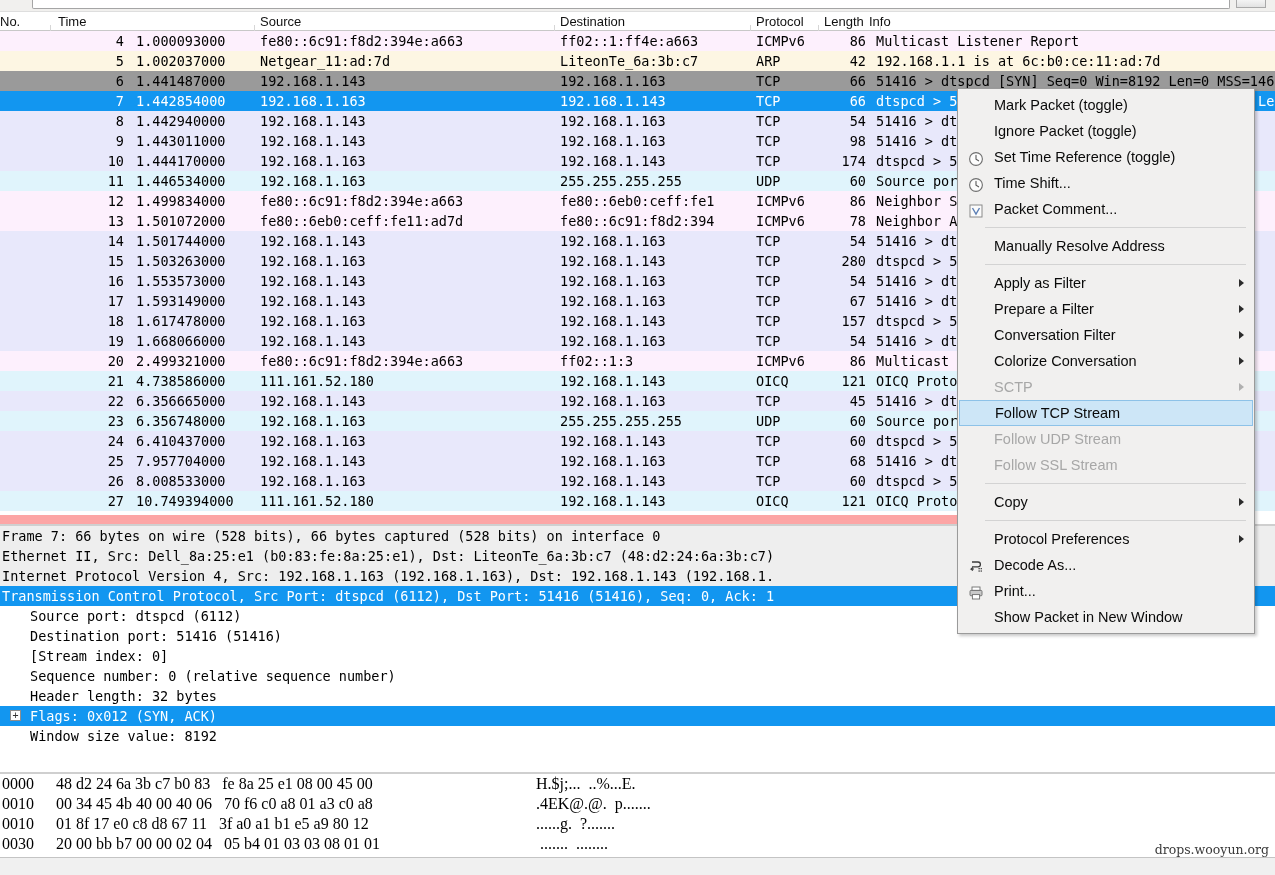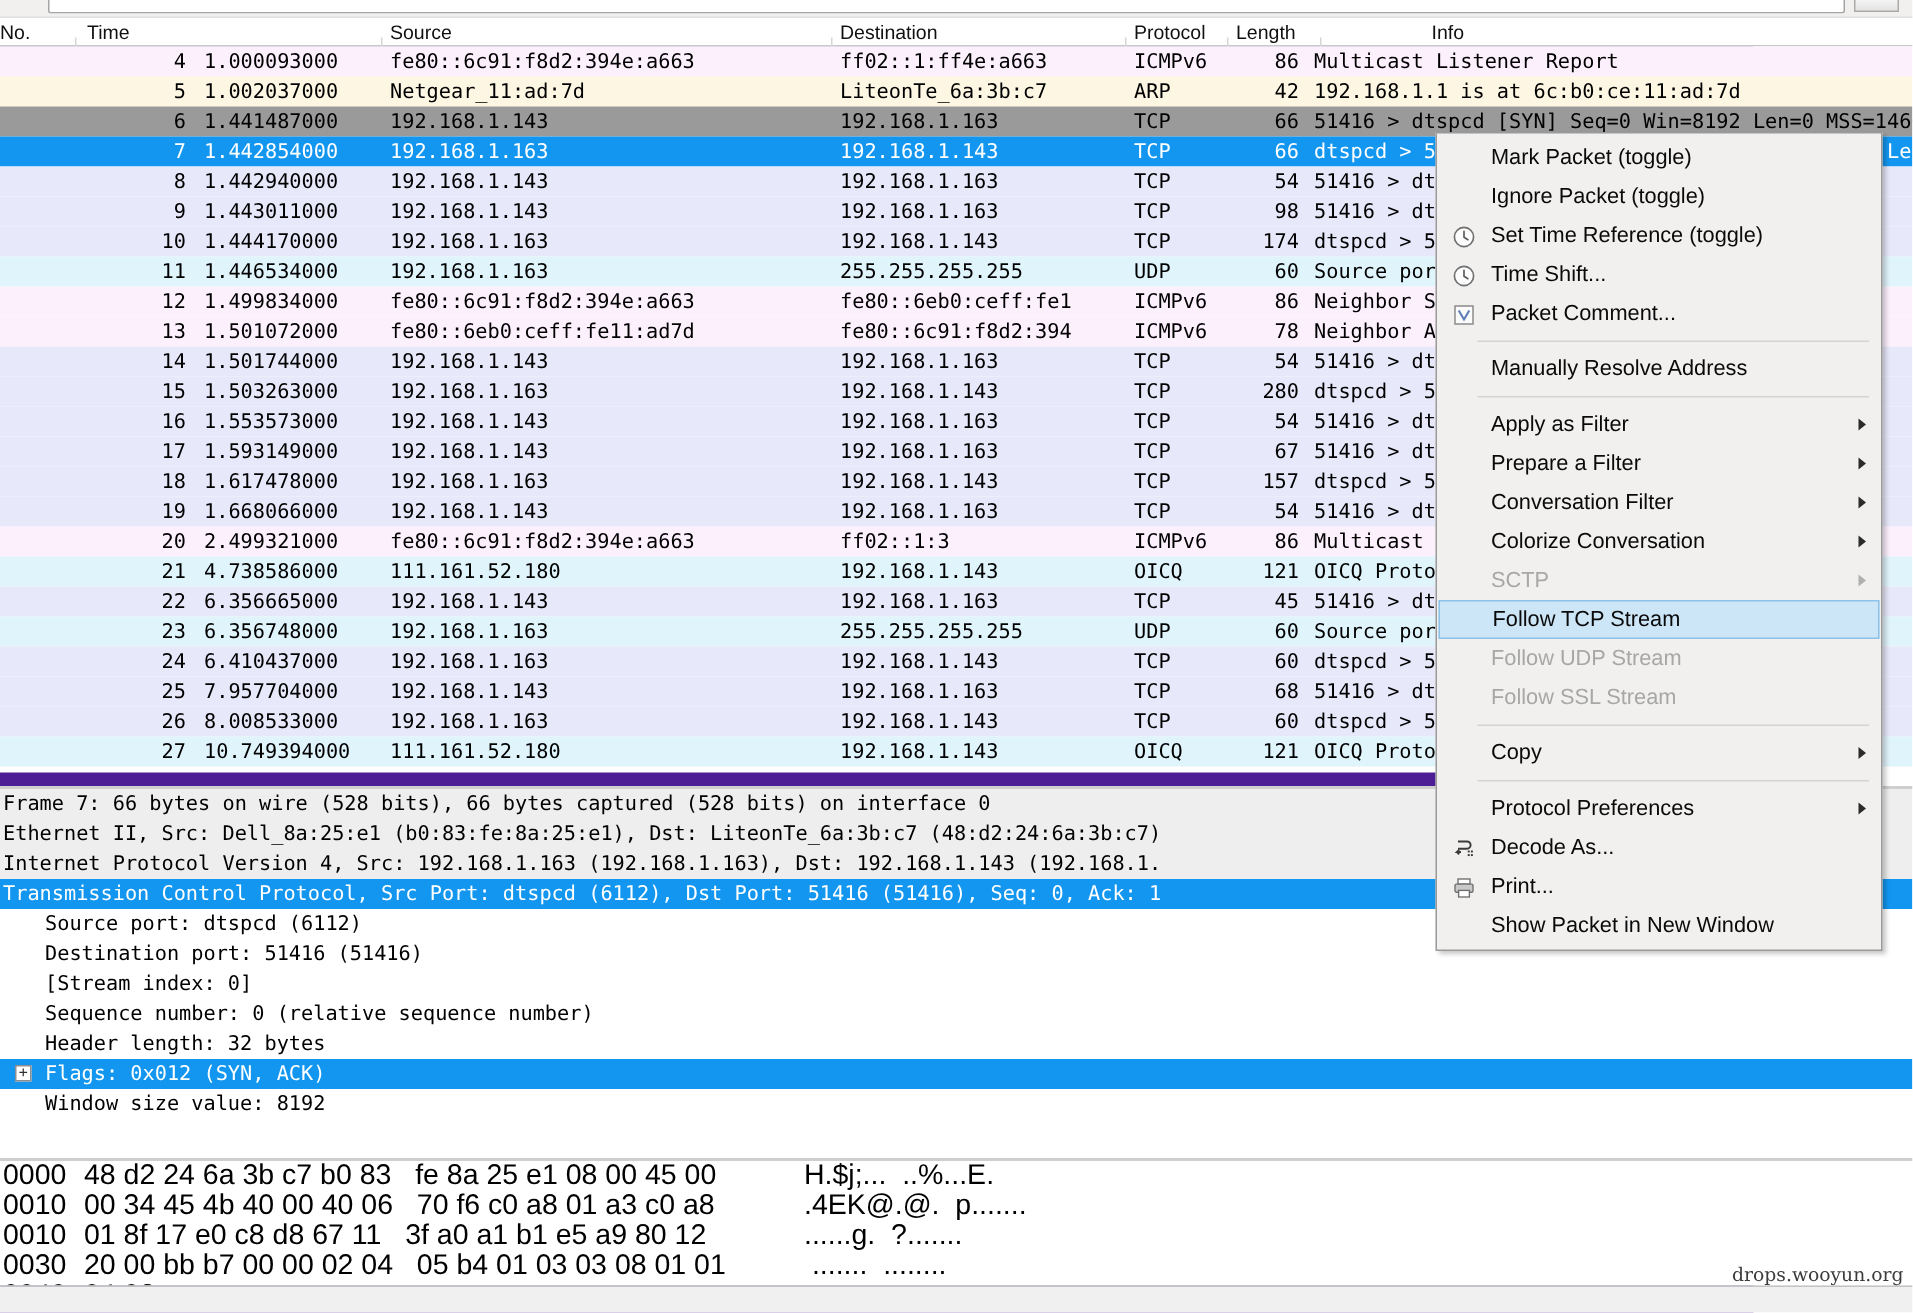--- a/index.html
+++ b/index.html
@@ -7,21 +7,21 @@
   html, body {
     margin: 0; padding: 0;
     width: 1275px; height: 875px;
     overflow: hidden;
     background: #ffffff;
     font-family: "DejaVu Sans Mono", monospace;
   }
   #app {
     position: relative;
     width: 1169px; height: 875px;
-    background: #4c1d95;
+    background: #fca5a5;
   }
 
   
   .top-strip {
     position: absolute; left: 0; top: 0; width: 1275px; height: 12px;
     background: #f1f0ee;
     border-bottom: 1px solid #dedede;
   }
   .filter-box {
     position: absolute; left: 32px; top: 0px; width: 1198px; height: 9px;
@@ -104,22 +104,22 @@
 
   
   #bytes-pane {
     position: absolute; left: 0; top: 772px; width: 1275px; height: 85px;
     background: #ffffff;
     border-top: 2px solid #cfcfcf;
     overflow: hidden;
   }
   .brow {
     height: 20px; line-height: 20px;
-    font-family: Liberation Sans, sans-serif;
-    font-size: 19px; color: #000; white-space: pre;
+    font-family: Liberation Serif, serif;
+    font-size: 16px; color: #000; white-space: pre;
     padding-left: 2px;
   }
   .brow .off  { display:inline-block; width: 54px; }
   .brow .hex  { display:inline-block; width: 480px; }
   .brow .asc  { display:inline-block; }
 
   
   #status-bar {
     position: absolute; left: 0; top: 857px; width: 1275px; height: 18px;
     background: #f0f0f0;
@@ -185,21 +185,21 @@
     <div class="filter-btn"></div>
   </div>
 
   <div class="col-header">
     <span class="ch" style="left:0px;width:34px;">No.</span>
     <span class="ch" style="left:58px;width:72px;">Time</span>
     <span class="ch" style="left:260px;width:110px;">Source</span>
     <span class="ch" style="left:560px;width:110px;">Destination</span>
     <span class="ch" style="left:756px;width:70px;">Protocol</span>
     <span class="ch" style="left:824px;width:56px;">Length</span>
-    <span class="ch" style="left:916px;width:60px;text-align:right;">Info</span>
+    <span class="ch" style="left:869px;width:60px;">Info</span>
     <div class="ch-sep" style="left:50px;"></div>
     <div class="ch-sep" style="left:254px;"></div>
     <div class="ch-sep" style="left:554px;"></div>
     <div class="ch-sep" style="left:750px;"></div>
     <div class="ch-sep" style="left:818px;"></div>
     <div class="ch-sep" style="left:880px;"></div>
   </div>
 
   <div id="packet-list">
       <div class="prow" style="background: rgb(253, 240, 253);">

